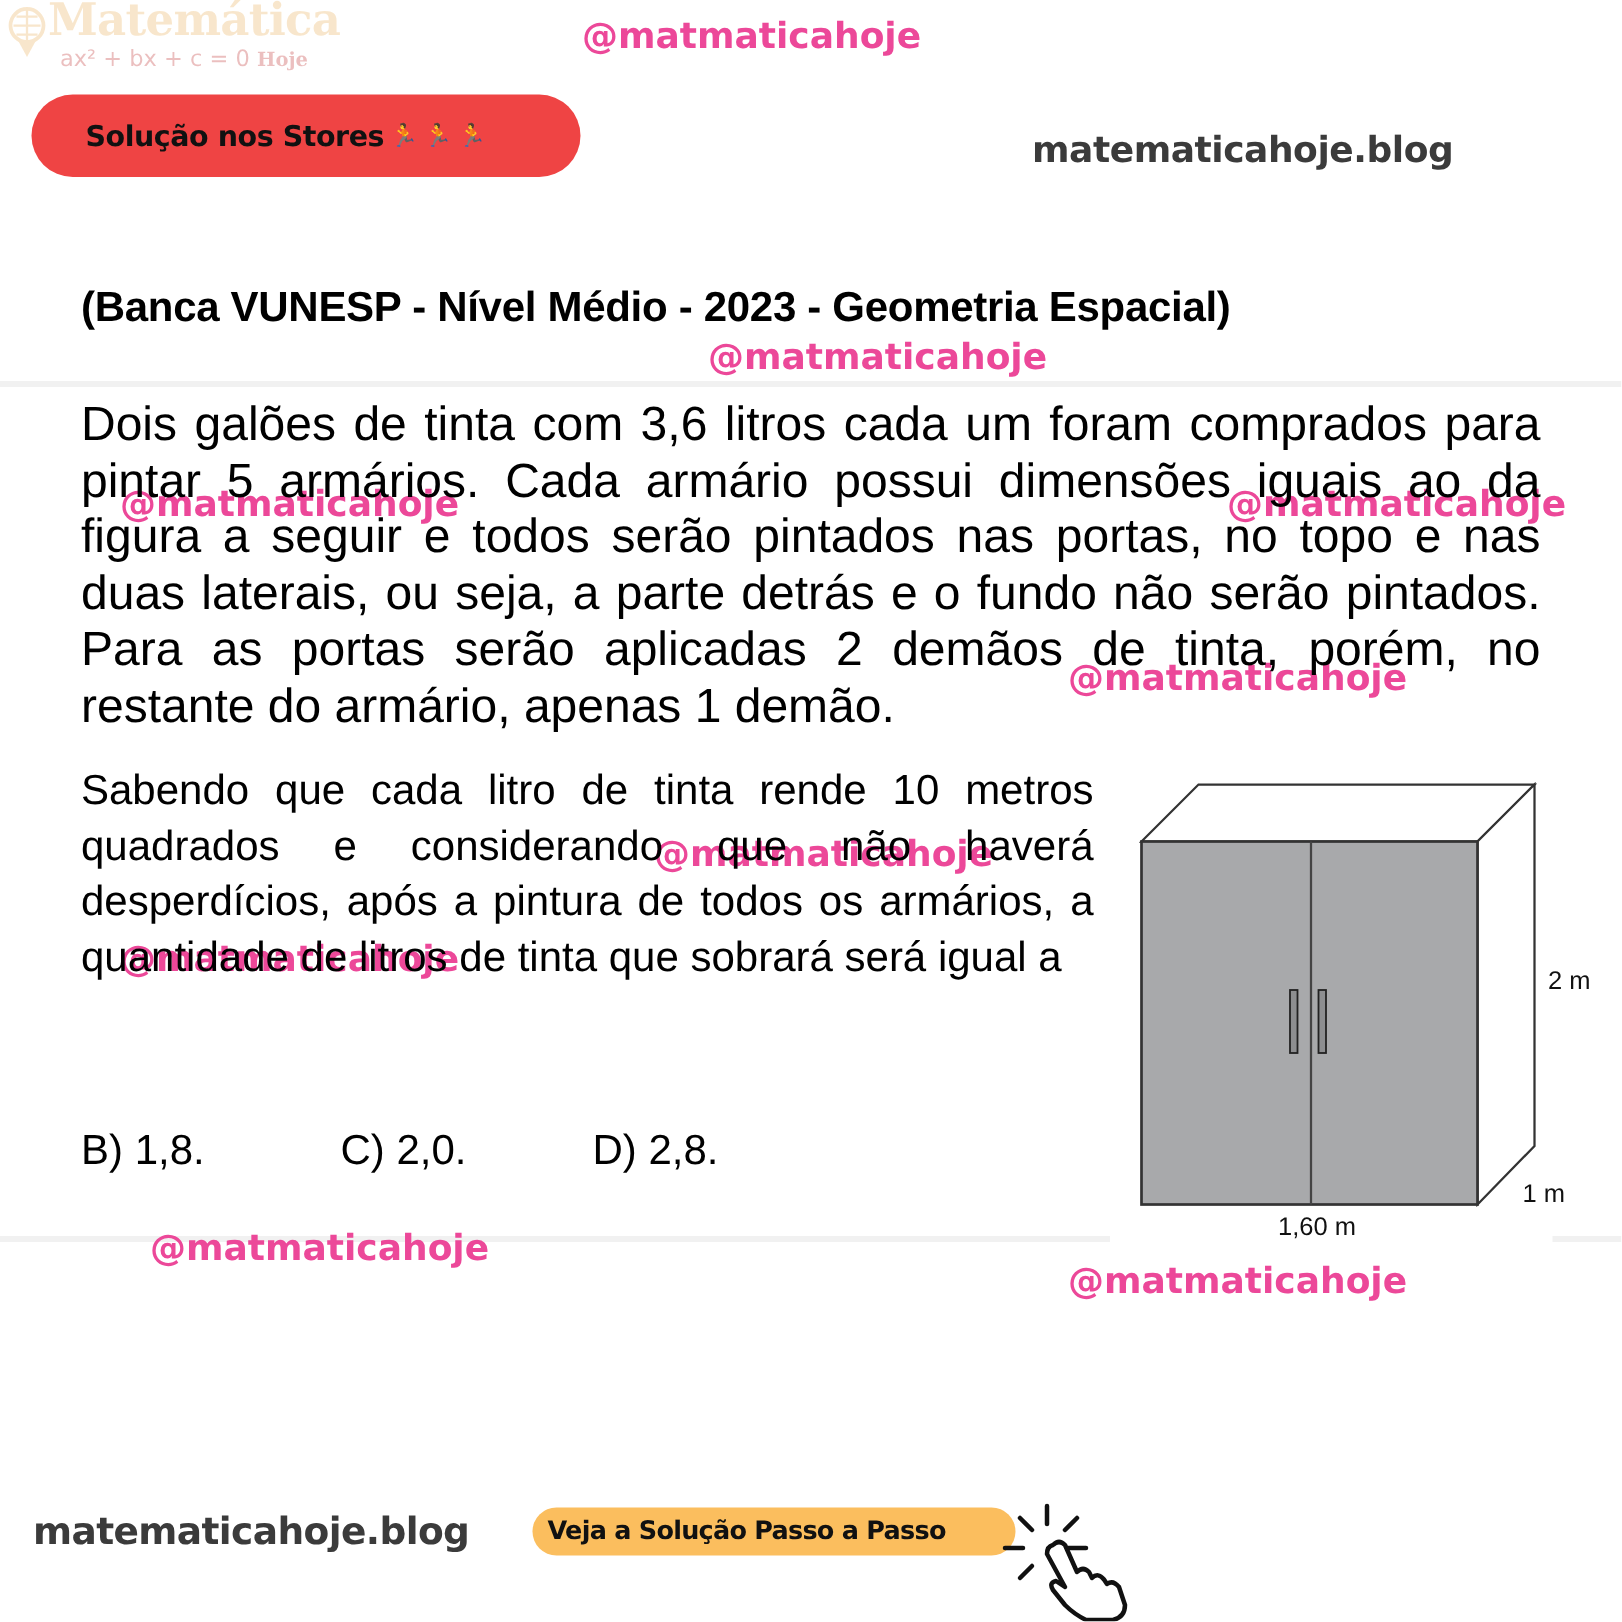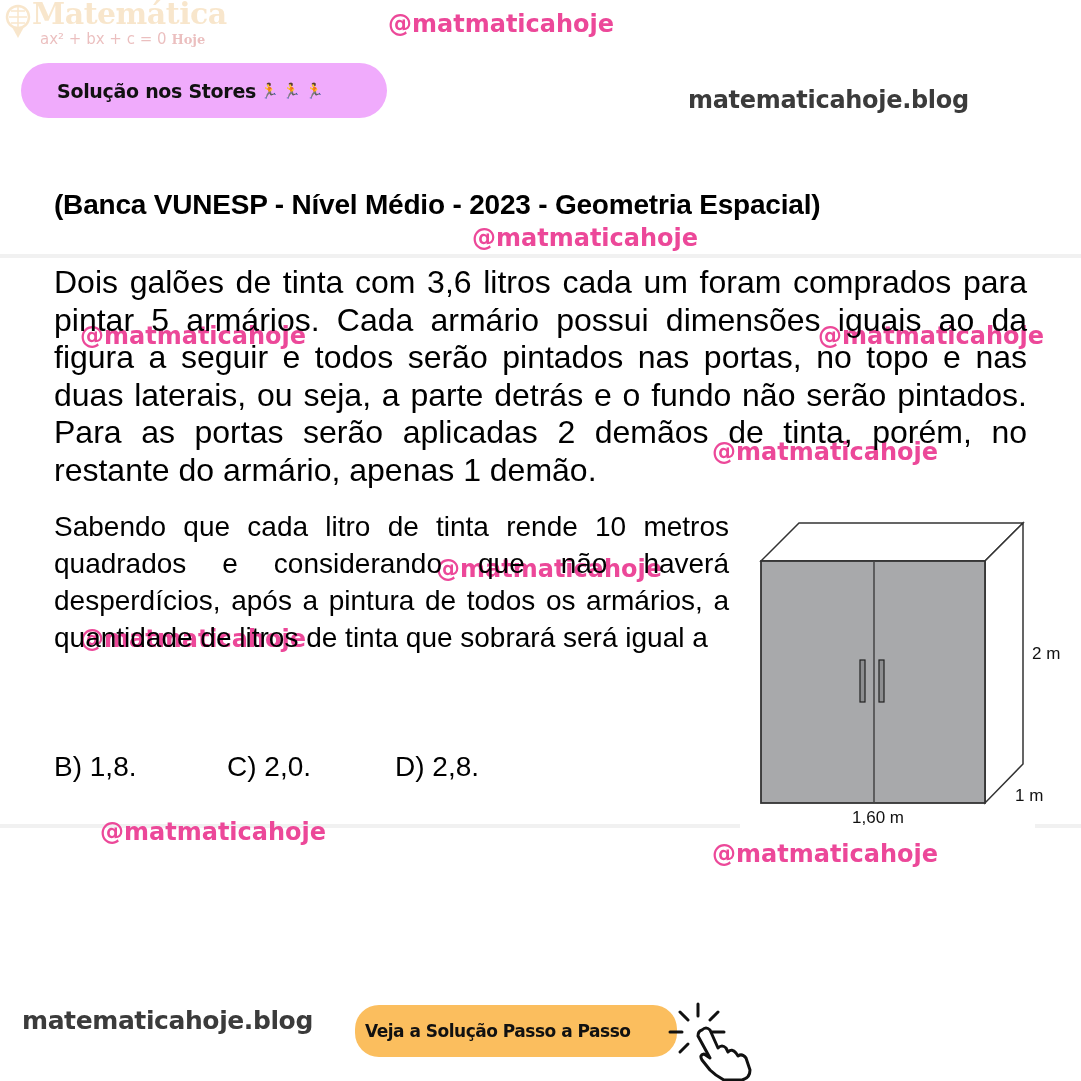--- a/index.html
+++ b/index.html
@@ -9,21 +9,21 @@
     .logo { position: absolute; left: 2px; top: 0px; width: 230px; height: 52px; opacity: 0.28; text-decoration: underline; }
     .logo-title { position: absolute; left: 30px; top: -4px; font-family: "DejaVu Serif", serif; font-weight: bold; font-size: 30px; color: #e8a84a; letter-spacing: -0.5px; }
     .logo-formula { position: absolute; left: 38px; top: 30px; font-family: "DejaVu Sans", sans-serif; font-size: 15px; color: #b91c1c; white-space: nowrap; }
     .logo-hoje { font-family: "DejaVu Serif", serif; font-weight: bold; font-size: 13px; }
     .logo-pin { position: absolute; left: 2px; top: 4px; width: 28px; height: 36px; }
 
     .watermark { position: absolute; font-family: "DejaVu Sans", sans-serif; font-weight: bold; font-size: 24px; color: #ec4899; white-space: nowrap; pointer-events: none; z-index: 0; }
 
     .hline { position: absolute; height: 4px; background: #f1f1f1; z-index: 0; }
 
-    .stores-btn { position: absolute; left: 21px; top: 63px; width: 366px; height: 55px; border-radius: 28px; background: #f0abfc; display: flex; align-items: center; padding-left: 36px; z-index: 2; }
+    .stores-btn { position: absolute; left: 21px; top: 63px; width: 366px; height: 55px; border-radius: 28px; background: #ef4444; display: flex; align-items: center; padding-left: 36px; z-index: 2; }
     .stores-label { font-family: "DejaVu Sans", sans-serif; font-weight: bold; font-size: 19px; color: #111; letter-spacing: -0.3px; }
     .runners { display: inline-flex; gap: 4px; margin-left: 4px; }
     .runner { font-size: 15px; line-height: 1; }
 
     .site-top { position: absolute; left: 688px; top: 86px; font-family: "DejaVu Sans", sans-serif; font-weight: bold; font-size: 24px; color: #3b3b3b; letter-spacing: -0.3px; z-index: 2; }
 
     .q-title { position: absolute; left: 54px; top: 189px; font-weight: bold; font-size: 28px; letter-spacing: -0.2px; z-index: 2; white-space: nowrap; }
 
     .para1 { position: absolute; left: 54px; top: 264px; width: 973px; font-size: 32px; line-height: 37.5px; text-align: justify; z-index: 2; }
     .para2 { position: absolute; left: 54px; top: 508px; width: 675px; font-size: 28px; line-height: 37px; text-align: justify; z-index: 2; }
@@ -31,21 +31,21 @@
     .options { position: absolute; left: 54px; top: 751px; display: flex; font-size: 28px; z-index: 2; }
     .option { display: inline-block; }
     .opt-a { width: 173px; } .opt-b { width: 173px; } .opt-c { width: 168px; }
 
     .figure { position: absolute; left: 740px; top: 510px; width: 341px; height: 320px; z-index: 2; }
     .figure svg { width: 100%; height: 100%; }
     .fig-label { position: absolute; font-size: 17px; color: #111; }
 
     .site-bottom { position: absolute; left: 22px; top: 1006px; font-family: "DejaVu Sans", sans-serif; font-weight: bold; font-size: 25px; color: #3b3b3b; letter-spacing: -0.4px; z-index: 2; }
 
-    .solution-btn { position: absolute; left: 355px; top: 1005px; width: 322px; height: 52px; border-radius: 24px; background: #fbbe5e; display: flex; align-items: center; padding-left: 10px; z-index: 2; }
+    .solution-btn { position: absolute; left: 355px; top: 1005px; width: 322px; height: 32px; border-radius: 24px; background: #fbbe5e; display: flex; align-items: center; padding-left: 10px; z-index: 2; }
     .solution-label { font-family: "DejaVu Sans", sans-serif; font-weight: bold; font-size: 17px; color: #111; letter-spacing: -0.5px; white-space: nowrap; }
     .hand { position: absolute; left: 668px; top: 1000px; width: 84px; height: 81px; z-index: 3; }
   </style>
 </head>
 <body>
 
 <div class="hline" style="left:0; top:254px; width:1081px;"></div>
 <div class="hline" style="left:0; top:824px; width:740px;"></div>
 <div class="hline" style="left:1035px; top:824px; width:46px;"></div>
 

